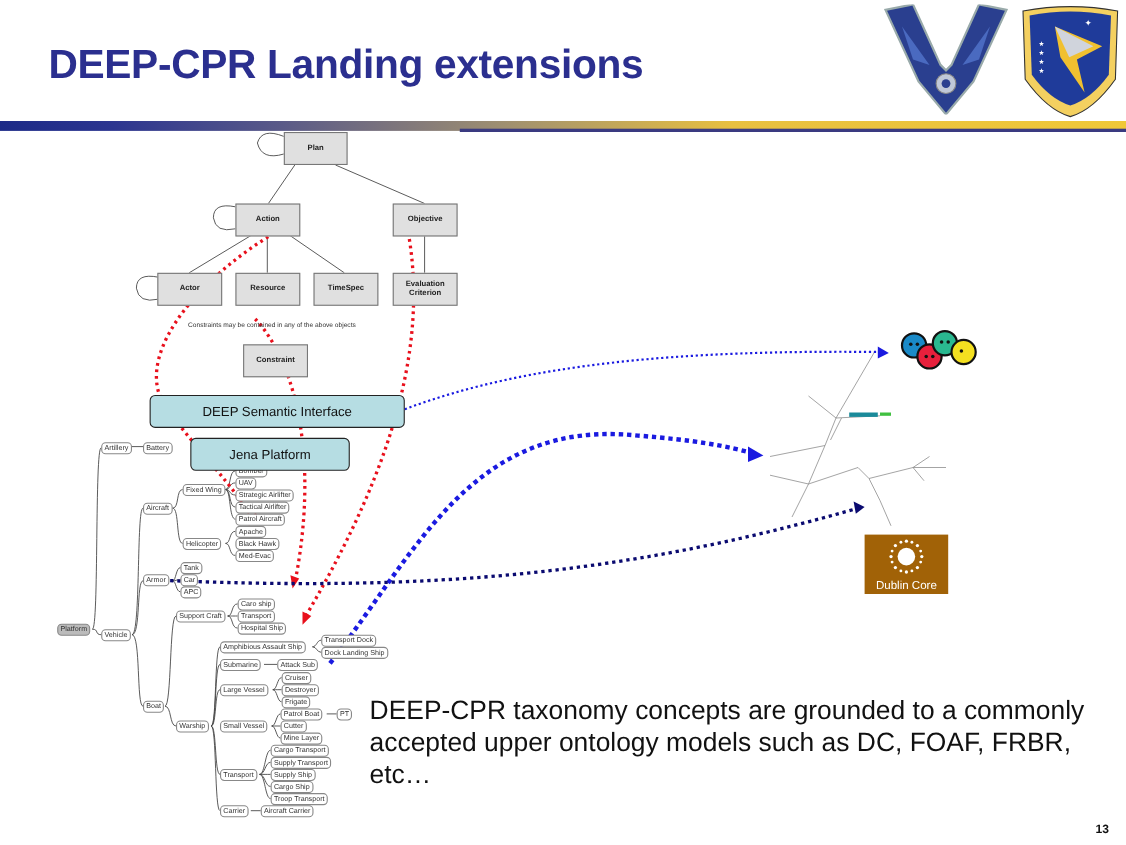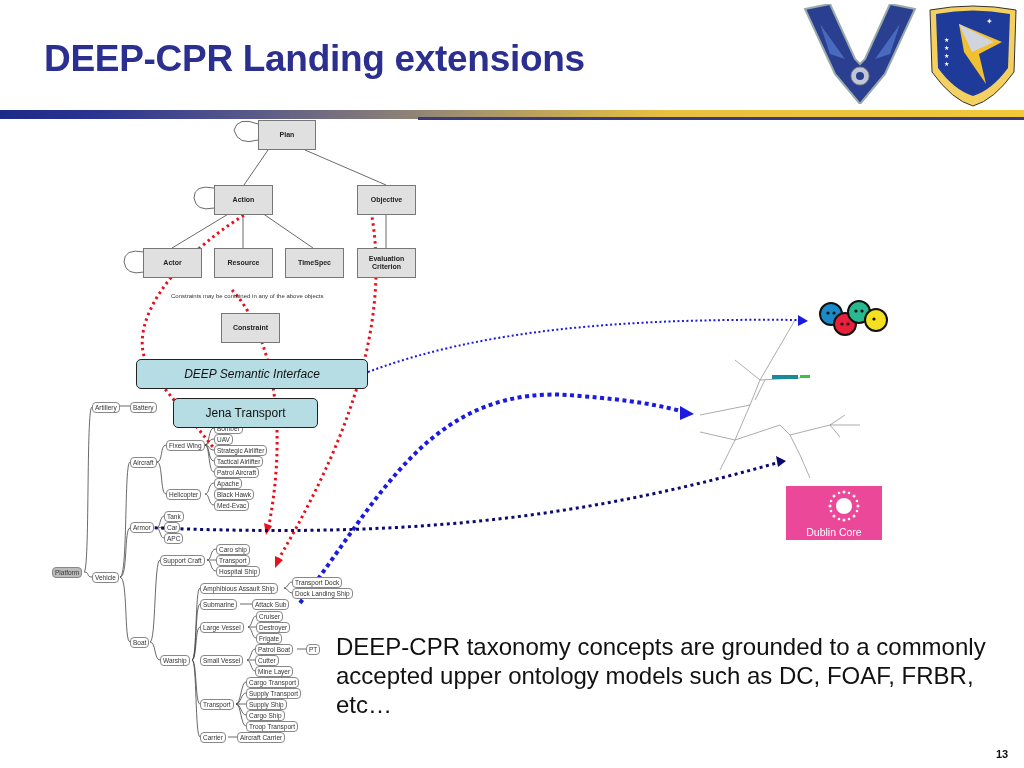--- a/index.html
+++ b/index.html
@@ -9,21 +9,21 @@
     background:linear-gradient(90deg,#1c2a87 0%,#2c3590 10%,#5a5a88 25%,#a09070 45%,#e8c040 65%,#f0c838 100%); }
   .band-dark { position:absolute; left:418px; top:117px; width:606px; height:3px; background:#3a3a80; }
   .logo-wings { position:absolute; left:800px; top:4px; width:120px; height:100px; }
   .logo-shield { position:absolute; left:924px; top:2px; width:98px; height:106px; }
   .uml-box { position:absolute; background:#e0e0e0; border:1px solid #777; font-size:7px; font-weight:bold; color:#222; display:flex; align-items:center; justify-content:center; text-align:center; line-height:8px; }
   .small-note { position:absolute; font-size:6px; color:#333; }
   .iface { position:absolute; background:#b6dde3; border:1.5px solid #222; border-radius:5px; font-size:12px; color:#111; display:flex; align-items:center; justify-content:center; }
   .node { position:absolute; border:1px solid #888; border-radius:4px; background:#fff; font-size:6.5px; color:#333; padding:0 2px; line-height:9px; white-space:nowrap; }
   .node.root { background:#bbb; }
   svg.overlay { position:absolute; left:0; top:0; }
-  .dc { position:absolute; left:786px; top:486px; width:76px; height:54px; background:#ec4899;padding-left:20px; }
+  .dc { position:absolute; left:786px; top:486px; width:76px; height:54px; background:#a16207; }
   .dc-label { position:absolute; left:0; bottom:2px; width:100%; text-align:center; color:#fff; font-size:10.5px; }
   .foaf { position:absolute; left:818px; top:298px; width:72px; height:40px; }
   .body-text { position:absolute; left:336px; top:632px; width:660px; font-size:24px; line-height:29px; color:#111; }
   .page-num { position:absolute; left:996px; top:748px; font-size:11px; font-weight:bold; color:#111; }
 </style>
 </head>
 <body>
 
 <div class="title">DEEP-CPR Landing extensions</div>
 
@@ -198,22 +198,22 @@
 <div class="node" style="left:255px;top:666px;">Mine Layer</div>
 <div class="node" style="left:200px;top:699px;">Transport</div>
 <div class="node" style="left:246px;top:677px;">Cargo Transport</div>
 <div class="node" style="left:246px;top:688px;">Supply Transport</div>
 <div class="node" style="left:246px;top:699px;">Supply Ship</div>
 <div class="node" style="left:246px;top:710px;">Cargo Ship</div>
 <div class="node" style="left:246px;top:721px;">Troop Transport</div>
 <div class="node" style="left:200px;top:732px;">Carrier</div>
 <div class="node" style="left:237px;top:732px;">Aircraft Carrier</div>
 
-<div class="iface" style="left:136px;top:359px;width:230px;height:28px;font-style:italic;">DEEP Semantic Interface</div>
-<div class="iface" style="left:173px;top:398px;width:143px;height:28px;">Jena Transport</div>
+<div class="iface" style="left:136px;top:359px;width:230px;height:28px;">DEEP Semantic Interface</div>
+<div class="iface" style="left:173px;top:398px;width:143px;height:28px;">Jena Platform</div>
 
 <svg class="foaf" viewBox="0 0 72 40">
   <circle cx="13" cy="16" r="11" fill="#1a8ac8" stroke="#111" stroke-width="2"></circle>
   <circle cx="27" cy="26" r="11" fill="#e8203c" stroke="#111" stroke-width="2"></circle>
   <circle cx="41" cy="14" r="11" fill="#2ab890" stroke="#111" stroke-width="2"></circle>
   <circle cx="58" cy="22" r="11" fill="#f4e020" stroke="#111" stroke-width="2"></circle>
   <circle cx="10" cy="15" r="1.6" fill="#111"></circle>
     <circle cx="16" cy="15" r="1.6" fill="#111"></circle>
   <circle cx="24" cy="26" r="1.6" fill="#111"></circle>
     <circle cx="30" cy="26" r="1.6" fill="#111"></circle>

